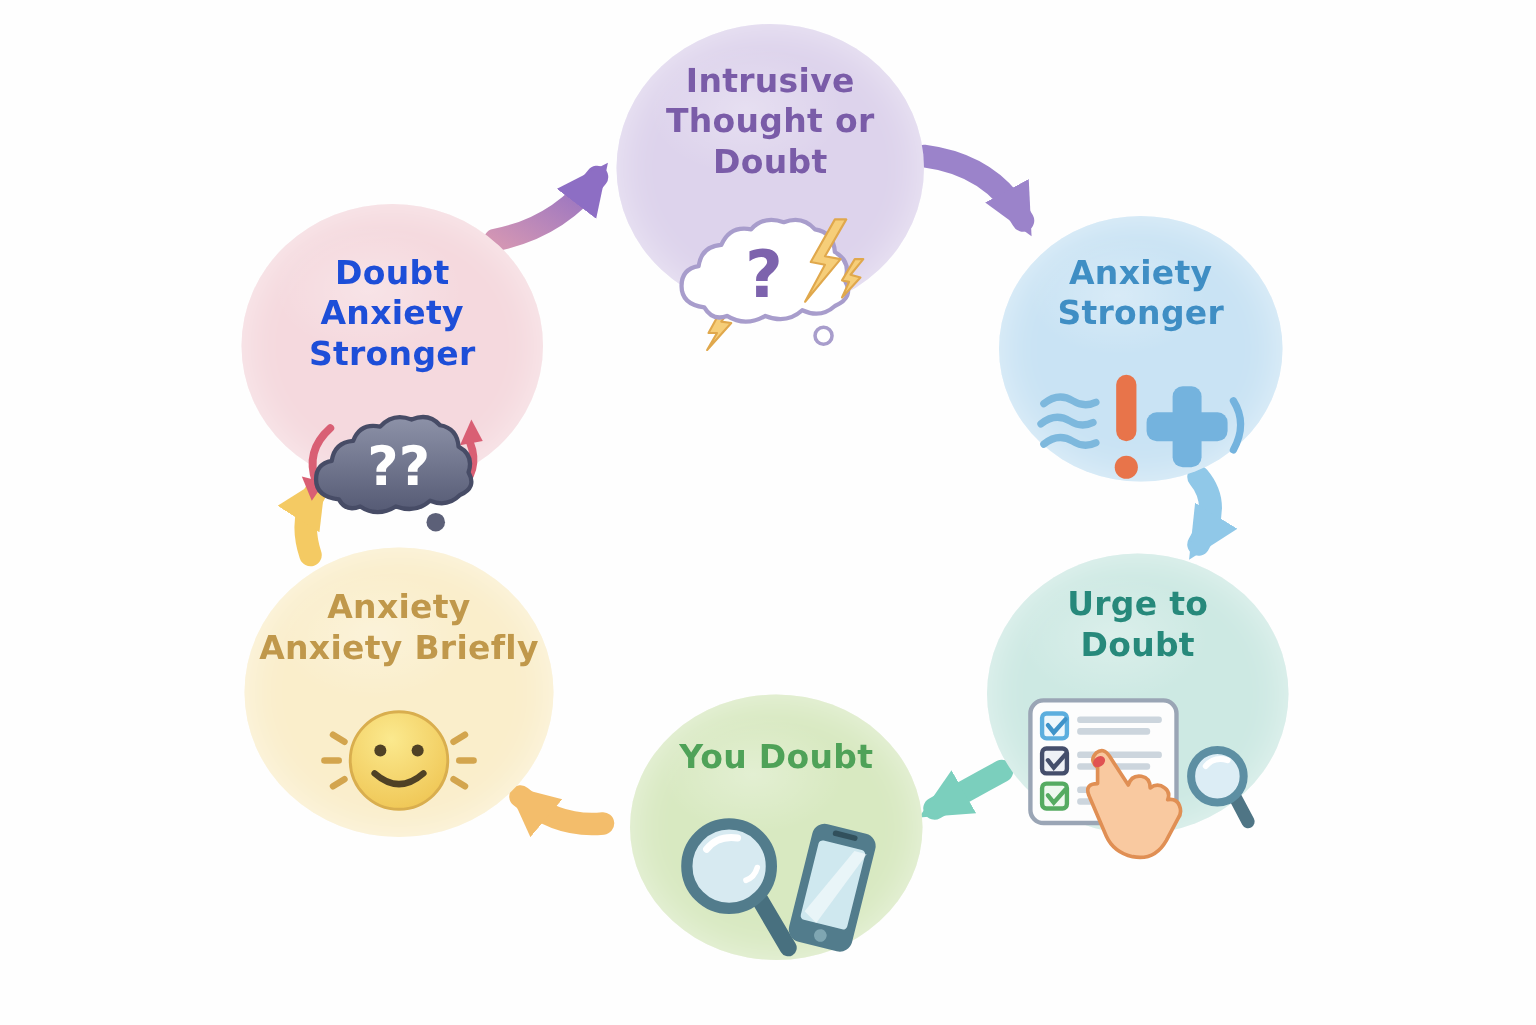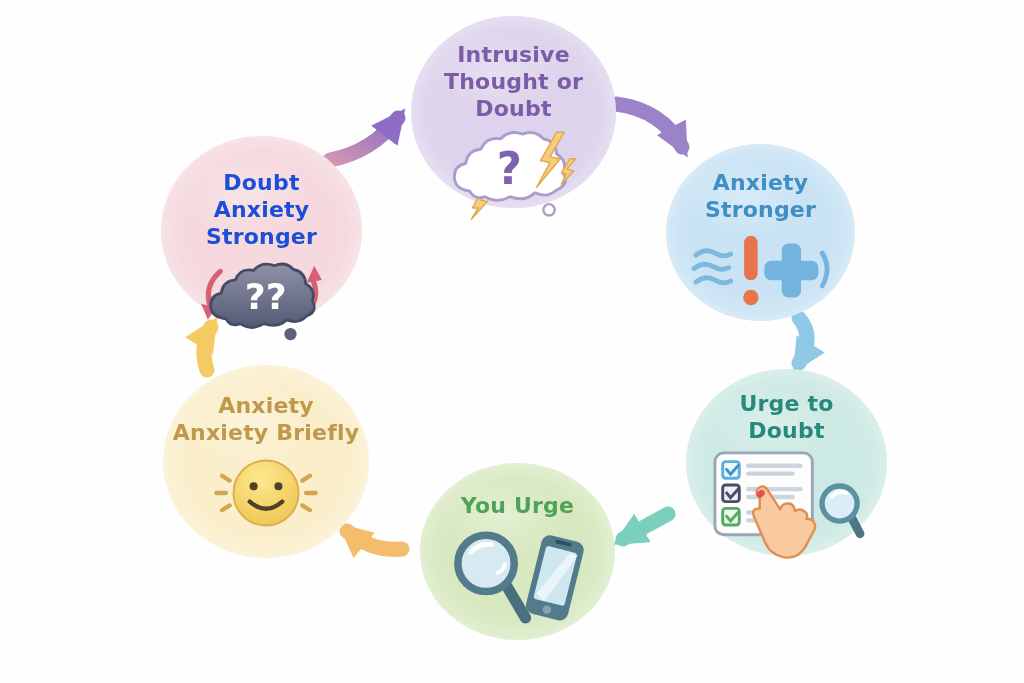--- a/index.html
+++ b/index.html
@@ -6,37 +6,38 @@
   .stage{
     position:relative;width:1024px;height:683px;overflow:hidden;
     background:#fefefe;
     font-family:"DejaVu Sans","Liberation Sans",sans-serif;
   }
   .arrow-layer{position:absolute;left:0;top:0;width:1024px;height:683px;}
   .node{
     position:absolute;border-radius:50%;
     display:flex;flex-direction:column;align-items:center;
     box-shadow:inset 0 0 28px rgba(255,255,255,.5);
+    gap:14px;
   }
   .node::after{
     content:"";position:absolute;inset:0;border-radius:50%;
     background:radial-gradient(closest-side at 42% 30%, rgba(255,255,255,.28), rgba(255,255,255,0) 75%);
     pointer-events:none;
   }
   .node-label{
     text-align:center;font-weight:bold;font-size:22px;line-height:1.22;
     letter-spacing:.2px;z-index:2;
   }
   .node-label span{display:block;}
   .node-icon{z-index:2;line-height:0;}
   .n-intrusive{left:411px;top:16px;width:205px;height:192px;padding-top:0;}
   .n-intrusive .node-label{margin-top:26px;}
   .n-anxiety-inc{left:666px;top:144px;width:189px;height:177px;}
   .n-anxiety-inc .node-label{margin-top:26px;}
-  .n-urge{left:686px;top:369px;width:201px;height:187px;}
+  .n-urge{left:658px;top:369px;width:201px;height:187px;}
   .n-urge .node-label{margin-top:22px;}
   .n-youcheck{left:420px;top:463px;width:195px;height:177px;}
   .n-youcheck .node-label{margin-top:30px;}
   .n-reduces{left:163px;top:365px;width:206px;height:193px;}
   .n-reduces .node-label{margin-top:28px;}
   .n-doubt{left:161px;top:136px;width:201px;height:189px;}
   .n-doubt .node-label{margin-top:34px;}
   svg text{font-family:"DejaVu Sans","Liberation Sans",sans-serif;}
 </style>
 </head>
@@ -153,21 +154,21 @@
           <line x1="146" y1="70" x2="155" y2="87" stroke="#4f7585" stroke-width="9" stroke-linecap="round"></line>
           <circle cx="134" cy="56" r="18" fill="#dcedf5" stroke="#5d8fa3" stroke-width="5.5"></circle>
           <path d="M126 49 q6 -7 15 -4" stroke="#ffffff" stroke-width="4" fill="none" stroke-linecap="round"></path>
         </g>
       </svg>
     </div>
   </div>
 
   <div class="node n-youcheck" style="background-color: rgb(216, 233, 193);">
     <div class="node-label" style="color: rgb(79, 162, 88);">
-      <span>You Urge</span>
+      <span>You Doubt</span>
       <span></span>
     </div>
     <div class="node-icon" style="margin-top:4px;">
       <svg width="152" height="108" viewBox="0 0 160 115">
         <g>
           <line x1="68" y1="66" x2="88" y2="100" stroke="#48707f" stroke-width="12" stroke-linecap="round"></line>
           <circle cx="46" cy="42" r="30" fill="#d7eaf1" stroke="#527c8c" stroke-width="8"></circle>
           <path d="M30 30 q8 -10 22 -8" stroke="#ffffff" stroke-width="5" fill="none" stroke-linecap="round"></path>
           <path d="M58 52 q6 -2 8 -9" stroke="#ffffff" stroke-width="4" fill="none" stroke-linecap="round"></path>
         </g>

